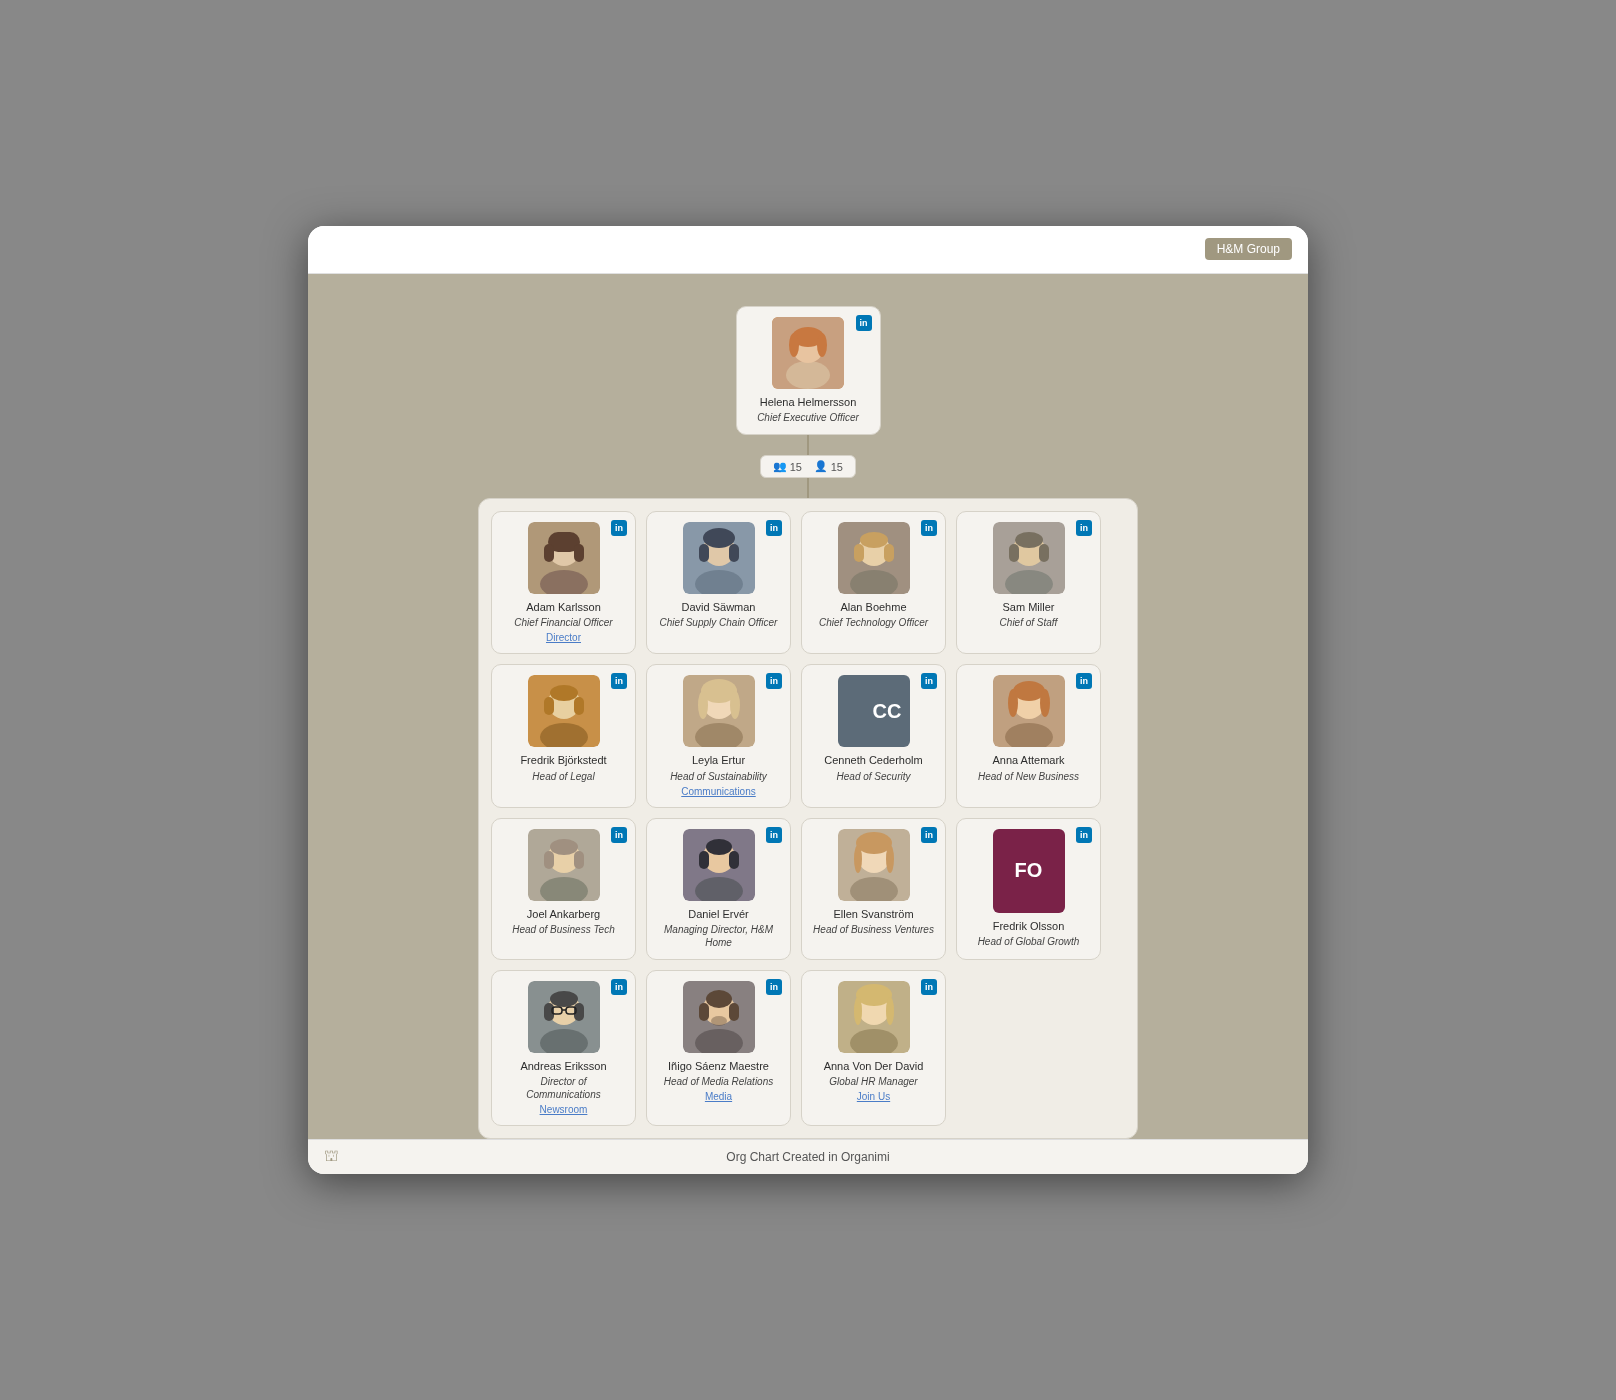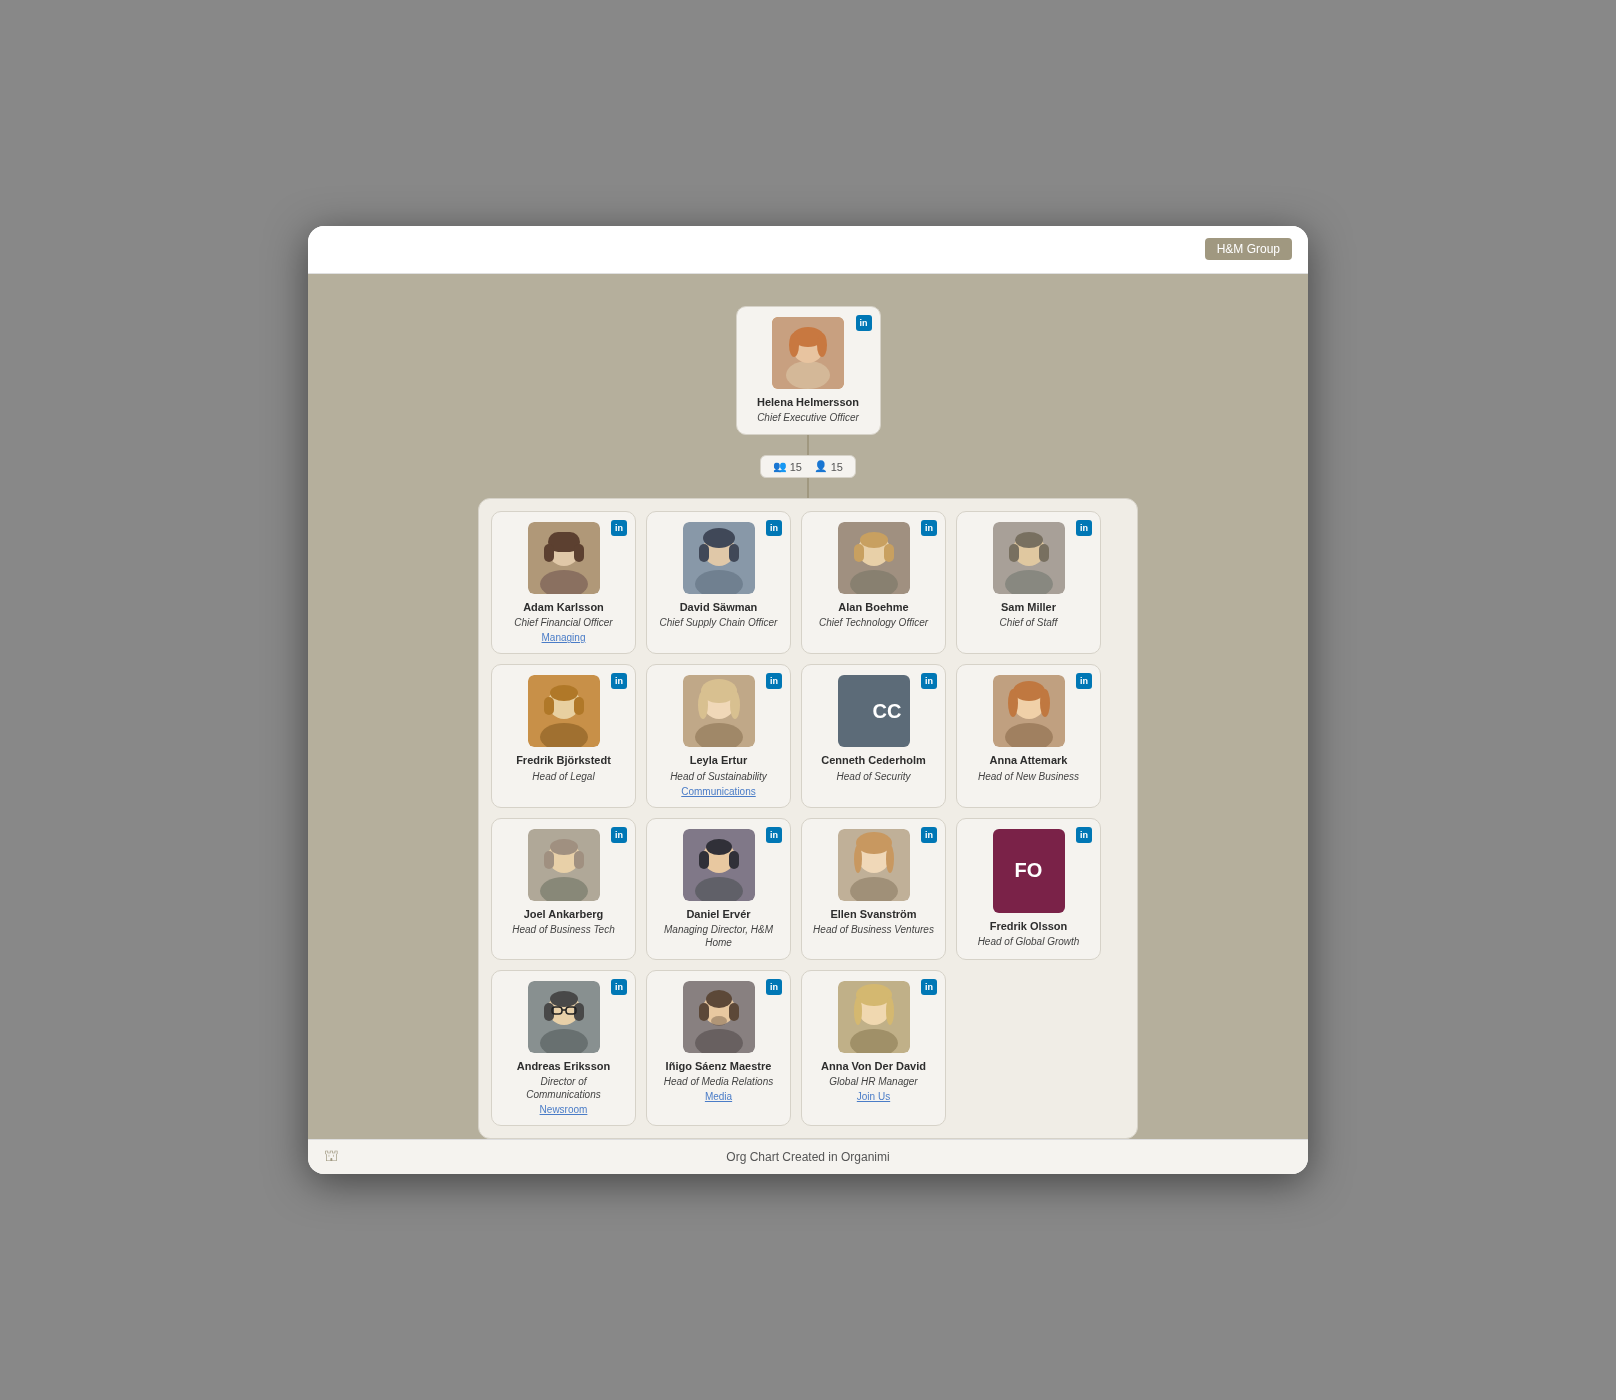--- a/index.html
+++ b/index.html
@@ -66,21 +66,21 @@
       font-weight: bold;
       width: 16px;
       height: 16px;
       border-radius: 3px;
       display: flex;
       align-items: center;
       justify-content: center;
     }
     .node-name {
       font-size: 11px;
-      font-weight: bold;
+      font-weight: normal;
       color: #2d2d2d;
       text-align: center;
       margin-top: 6px;
       line-height: 1.3;
     }
     .node-title {
       font-size: 10px;
       font-style: italic;
       color: #444;
       text-align: center;
@@ -237,21 +237,21 @@
                 <rect width="72" height="72" rx="6" fill="#b09878"></rect>
                 <ellipse cx="36" cy="62" rx="24" ry="14" fill="#8a7060"></ellipse>
                 <circle cx="36" cy="28" r="16" fill="#e0c8a8"></circle>
                 <rect x="20" y="10" width="32" height="20" rx="10" fill="#5c4030"></rect>
                 <rect x="16" y="22" width="10" height="18" rx="5" fill="#5c4030"></rect>
                 <rect x="46" y="22" width="10" height="18" rx="5" fill="#5c4030"></rect>
               </svg>
             </div>
             <div class="node-name">Adam Karlsson</div>
             <div class="node-title">Chief Financial Officer</div>
-            <div class="node-link">Managing</div>
+            <div class="node-link">Director</div>
           </div>
 
           <div class="node">
             <div class="linkedin-icon">in</div>
             <div class="photo-box">
               <svg width="72" height="72" viewBox="0 0 72 72">
                 <rect width="72" height="72" rx="6" fill="#8898a8"></rect>
                 <ellipse cx="36" cy="62" rx="24" ry="14" fill="#708090"></ellipse>
                 <circle cx="36" cy="28" r="16" fill="#e0c8a8"></circle>
                 <ellipse cx="36" cy="16" rx="16" ry="10" fill="#404858"></ellipse>

